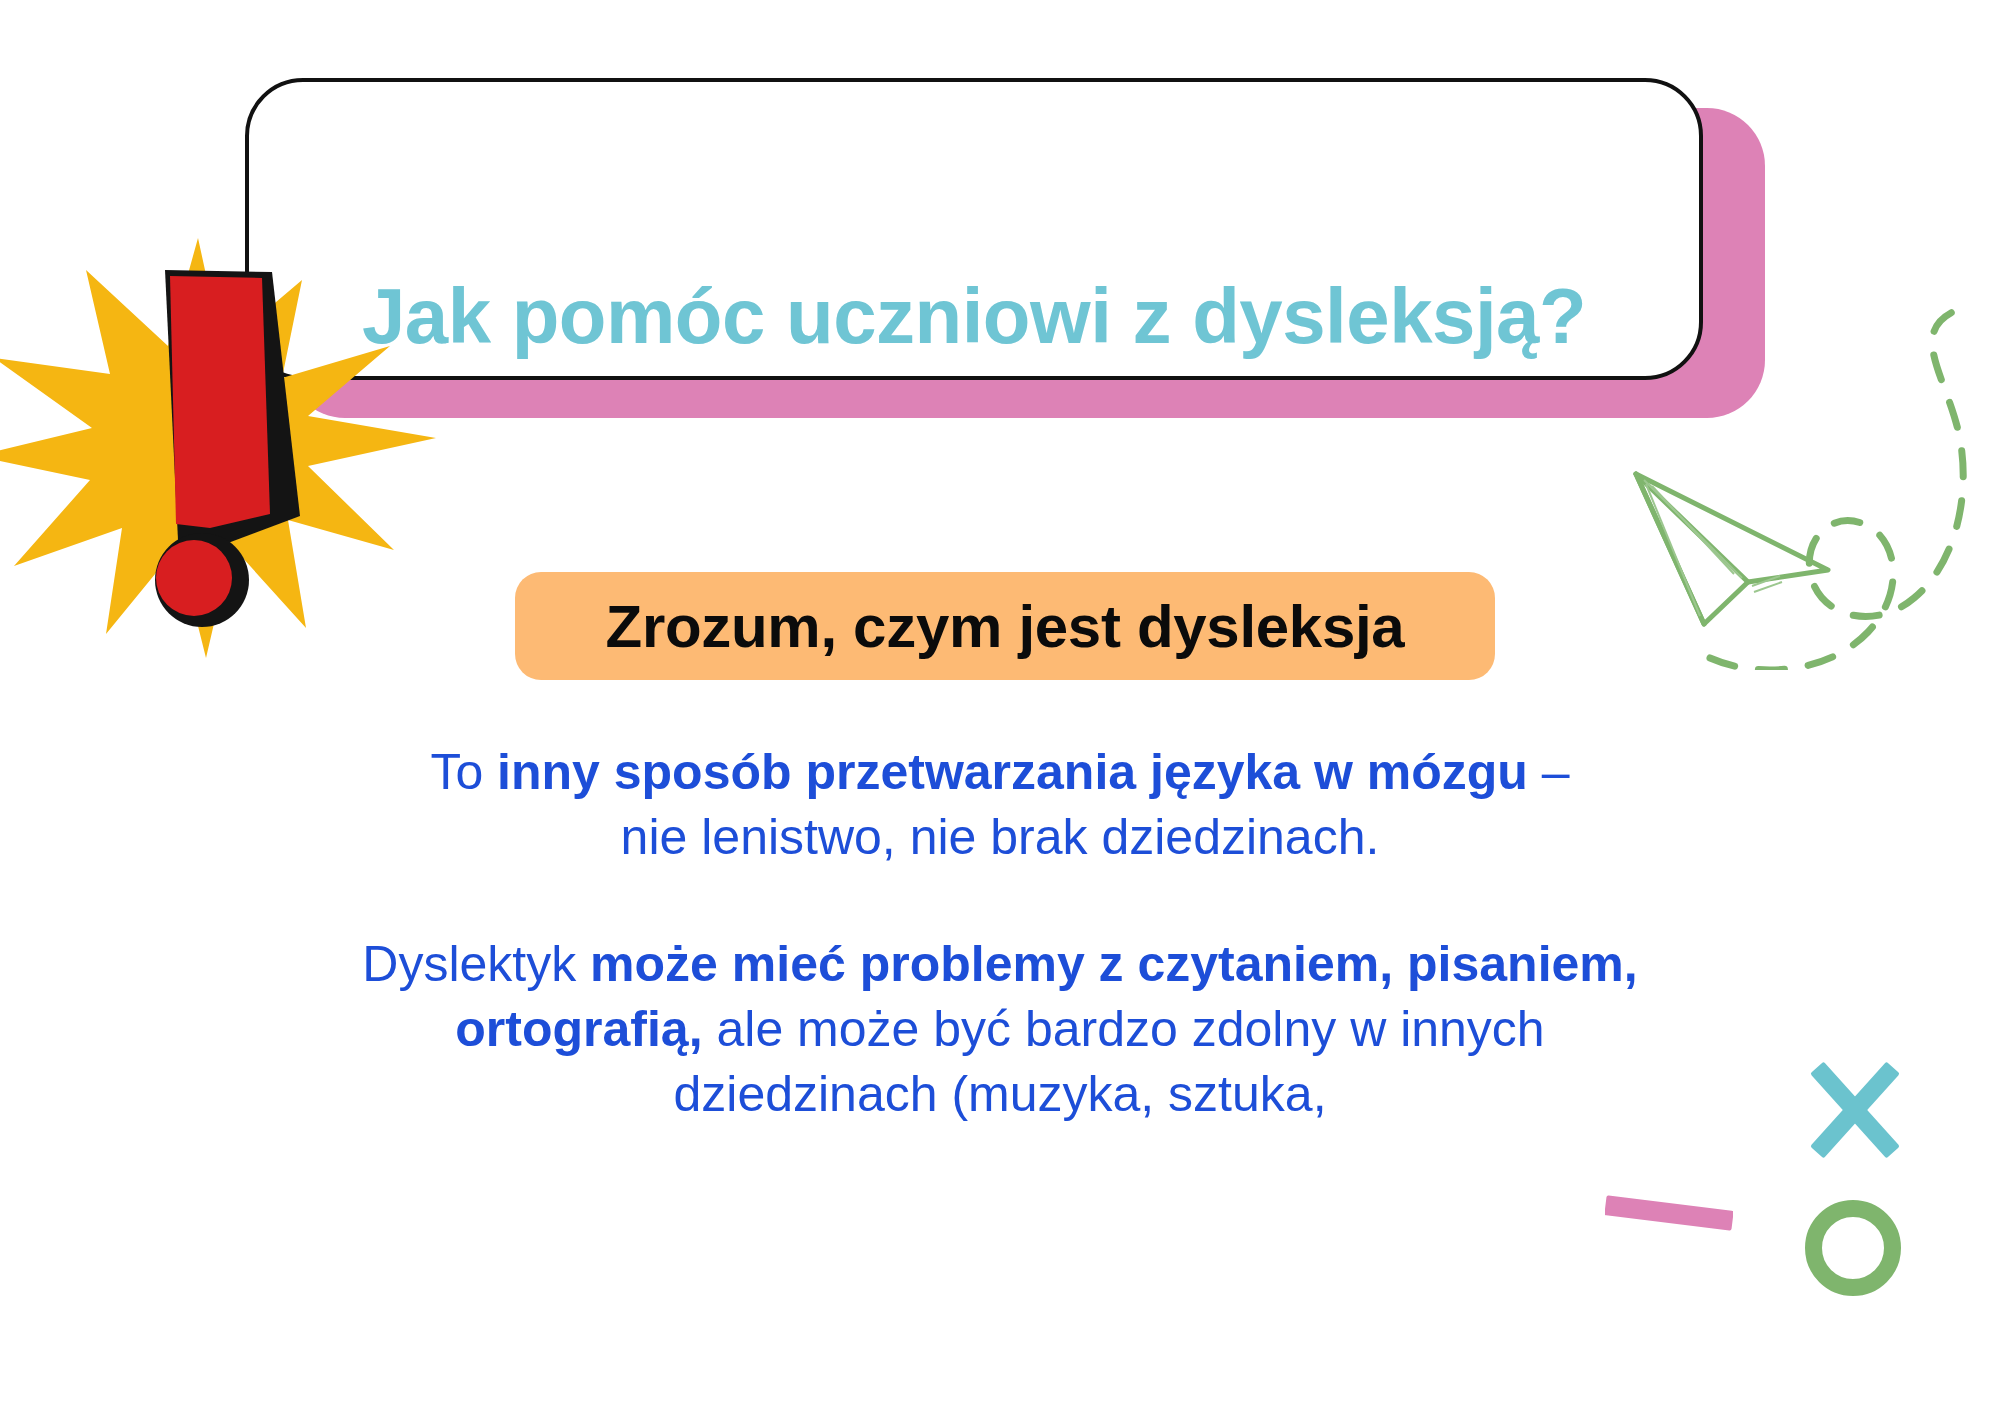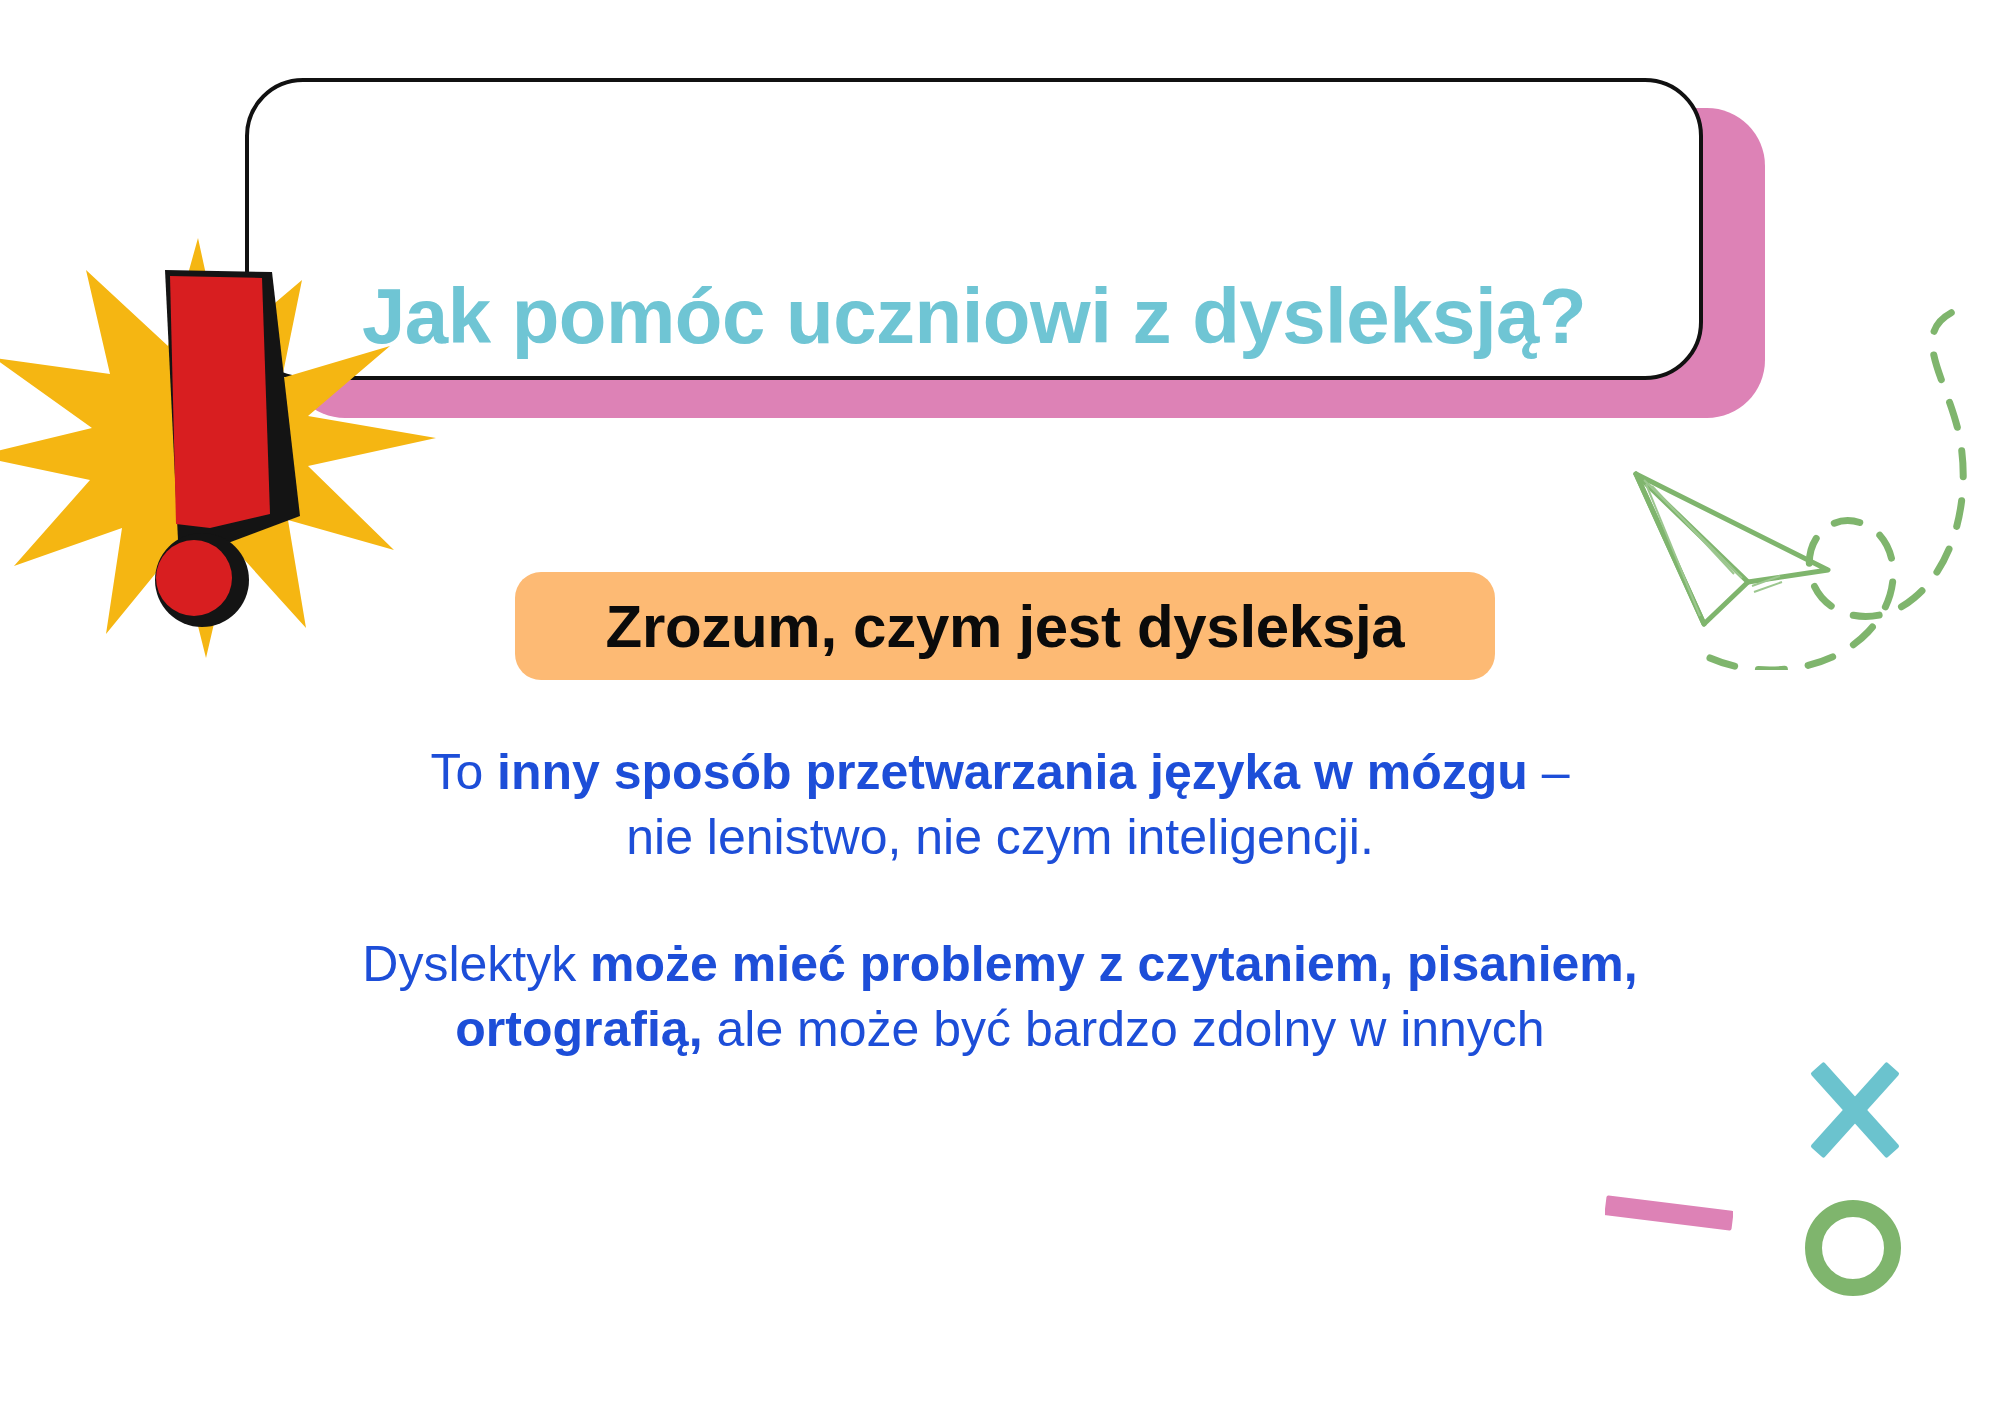--- a/index.html
+++ b/index.html
@@ -175,30 +175,31 @@
       <circle cx="224" cy="350" r="38" fill="#D81E20"></circle>
     </svg>
   </div>
 
   <div class="badge">Zrozum, czym jest dysleksja</div>
 
   <div class="body-copy">
     <p>
       <span>To </span><b>inny sposób przetwarzania języka w mózgu</b><span> –</span>
     </p>
-    <p>nie lenistwo, nie czym inteligencji.</p>
+    <p>nie lenistwo, nie brak dziedzinach.</p>
 
     <div class="para-gap"></div>
 
     <p>
       <span>Dyslektyk </span><b>może mieć problemy z czytaniem, pisaniem,</b>
     </p>
     <p>
       <b>ortografią,</b><span> ale może być bardzo zdolny w innych</span>
     </p>
+    <p>dziedzinach (muzyka, sztuka,</p>
   </div>
 
   <div class="swirl">
     <svg viewBox="0 0 300 390" width="300" height="390" aria-hidden="true">
       <g fill="none" stroke="#7FB56D" stroke-width="7" stroke-linecap="round" stroke-dasharray="26 24">
         <path d="M10,378 C60,400 130,392 168,352 C206,312 198,258 164,244
                  C130,230 100,262 112,300 C124,338 176,350 214,318
                  C258,282 272,208 258,150 C244,92 206,48 262,28"></path>
       </g>
     </svg>

